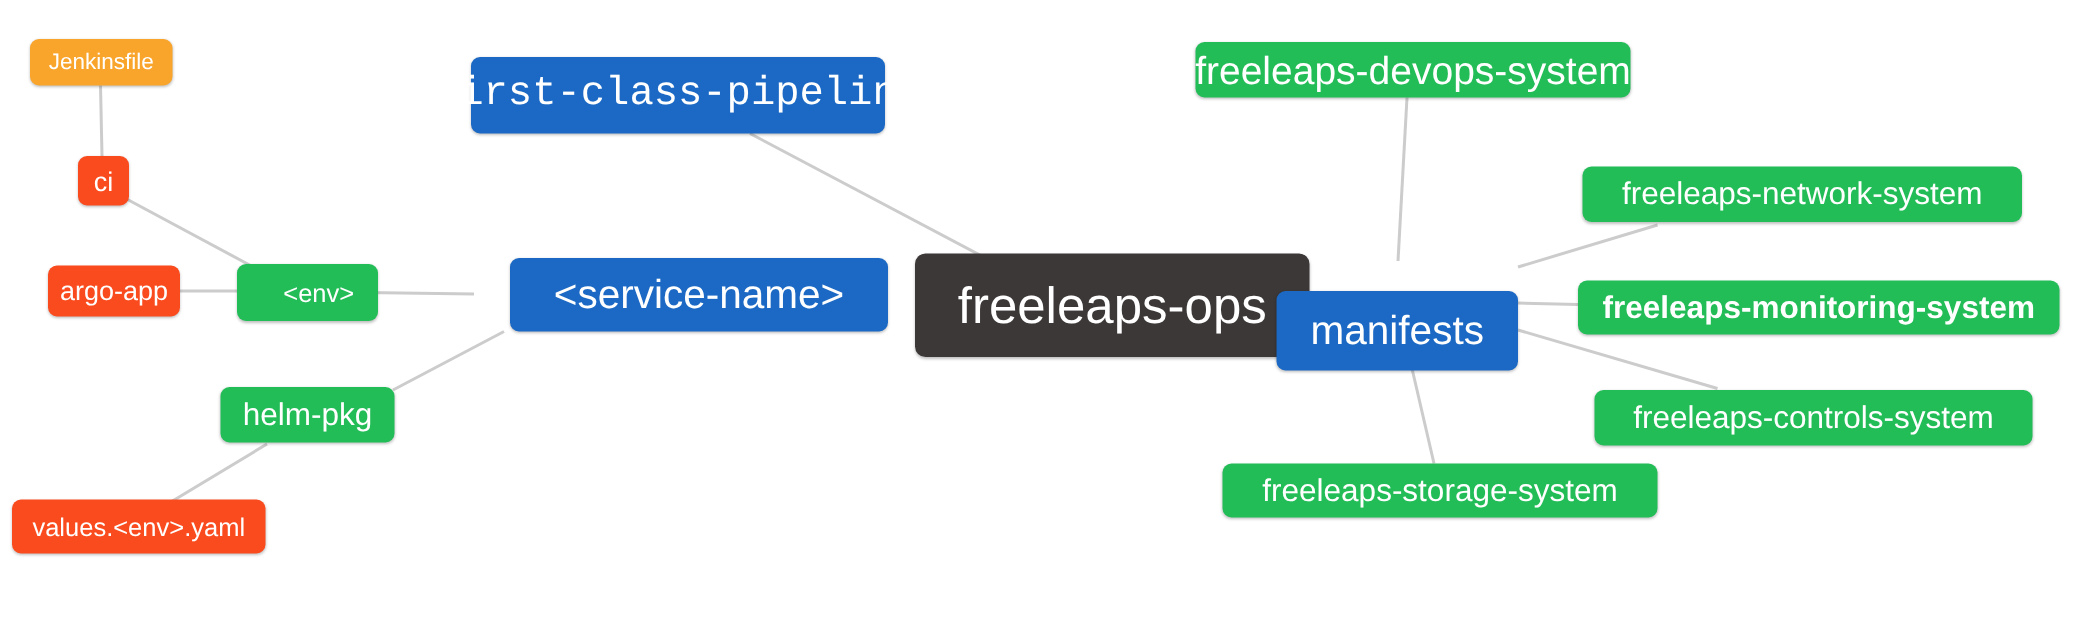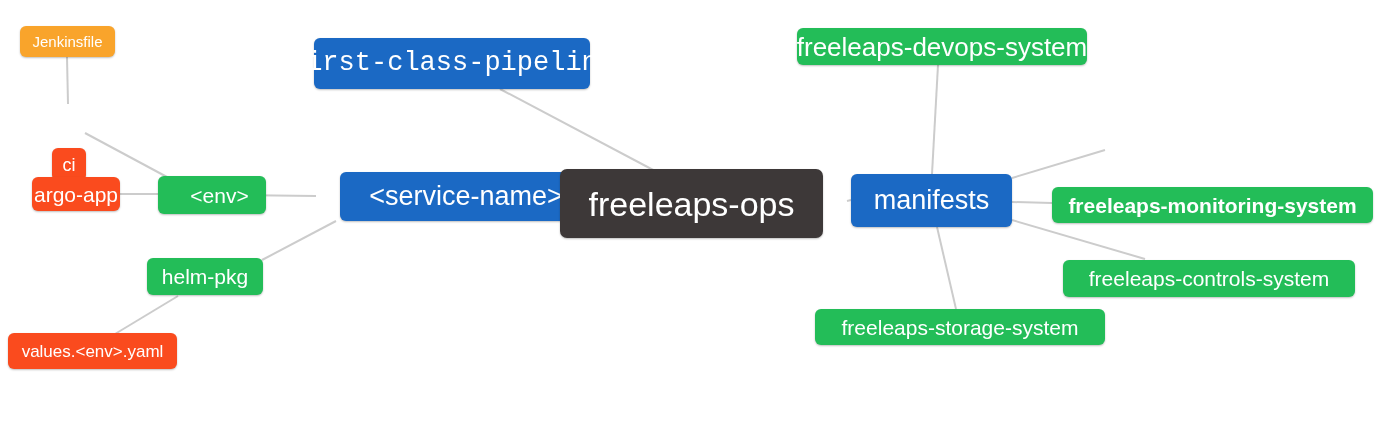--- a/index.html
+++ b/index.html
@@ -35,27 +35,27 @@
     color: #ffffff;
     border-radius: 6px;
     white-space: nowrap;
     box-shadow: 0 1px 2px rgba(0,0,0,0.25);
     cursor: default;
     line-height: 1;
   }
   
   .n-jenkinsfile   { left: 20px;   top: 26px;  width: 95px;  height: 31px; font-size: 15px; }
   .n-ci            { left: 52px;   top: 104px; width: 34px;  height: 33px; font-size: 18px; }
-  .n-argo-app      { left: 32px;   top: 177px; width: 88px;  height: 34px; font-size: 21px; }
-  .n-env           { left: 158px;  top: 176px; width: 108px;  height: 38px; font-size: 21px; padding-left: 15px; }
+  .n-argo-app      { left: 32px;   top: 177px; width: 88px;  height: 34px; font-size: 18px; }
+  .n-env           { left: 158px;  top: 176px; width: 94px;  height: 38px; font-size: 17px; padding-left: 15px; }
   .n-helm-pkg      { left: 147px;  top: 258px; width: 116px; height: 37px; font-size: 21px; }
   .n-values        { left: 8px;    top: 333px; width: 169px; height: 36px; font-size: 17px; }
   .n-fcp           { left: 314px;  top: 38px;  width: 276px; height: 51px; font-size: 27px; font-family: Liberation Mono, monospace; }
   .n-service       { left: 316px;  top: 172px; width: 252px; height: 49px; font-size: 27px; }
-  .n-ops           { left: 560px;  top: 169px; width: 263px; height: 69px; font-size: 34px; border-radius: 7px; }
+  .n-ops           { left: 610px;  top: 169px; width: 263px; height: 69px; font-size: 34px; border-radius: 7px; }
   .n-manifests     { left: 851px;  top: 174px; width: 161px; height: 53px; font-size: 27px; }
   .n-devops        { left: 797px;  top: 28px;  width: 290px; height: 37px; font-size: 26px; }
   .n-network       { left: 1055px; top: 111px; width: 293px; height: 37px; font-size: 21px; }
   .n-monitoring    { left: 1052px; top: 187px; width: 321px; height: 36px; font-size: 21px; font-weight: bold; }
   .n-controls      { left: 1063px; top: 260px; width: 292px; height: 37px; font-size: 21px; }
   .n-storage       { left: 815px;  top: 309px; width: 290px; height: 36px; font-size: 21px; }
 </style>
 </head>
 <body>
 
@@ -72,27 +72,28 @@
     <line x1="568" y1="197" x2="584" y2="200" stroke="#cccccc"></line>
     <line x1="847" y1="201" x2="851" y2="200" stroke="#cccccc"></line>
     <line x1="932" y1="174" x2="938" y2="65" stroke="#cccccc"></line>
     <line x1="1012" y1="178" x2="1105" y2="150" stroke="#cccccc"></line>
     <line x1="1012" y1="202" x2="1052" y2="203" stroke="#cccccc"></line>
     <line x1="1012" y1="220" x2="1145" y2="259" stroke="#cccccc"></line>
     <line x1="937" y1="227" x2="956" y2="309" stroke="#cccccc"></line>
   </svg>
 
   <div class="node n-jenkinsfile" style="background: rgb(249, 164, 43);">Jenkinsfile</div>
-  <div class="node n-ci" style="background: rgb(250, 75, 30); margin-top: 44px;">ci</div>
+  <div class="node n-ci" style="background: rgb(250, 75, 30);">ci</div>
   <div class="node n-argo-app" style="background: rgb(250, 75, 30);">argo-app</div>
   <div class="node n-env" style="background: rgb(35, 189, 88);">&lt;env&gt;</div>
   <div class="node n-values" style="background: rgb(250, 75, 30);">values.&lt;env&gt;.yaml</div>
   <div class="node n-helm-pkg" style="background: rgb(35, 189, 88);">helm-pkg</div>
   <div class="node n-fcp" style="background: rgb(27, 105, 196);">first-class-pipeline</div>
   <div class="node n-service" style="background: rgb(27, 105, 196); margin-left: 24px;">&lt;service-name&gt;</div>
   <div class="node n-ops" style="background: rgb(61, 56, 56);">freeleaps-ops</div>
-  <div class="node n-manifests" style="background: rgb(27, 105, 196);">manifests</div>
+  <div class="node n-manifests" style="background: rgb(27, 105, 196); margin-top: 20px;">manifests</div>
   <div class="node n-devops" style="background: rgb(35, 189, 88);">freeleaps-devops-system</div>
+  <div class="node n-network" style="background: rgb(35, 189, 88);">freeleaps-network-system</div>
   <div class="node n-monitoring" style="background: rgb(35, 189, 88);">freeleaps-monitoring-system</div>
   <div class="node n-storage" style="background: rgb(35, 189, 88);">freeleaps-storage-system</div>
   <div class="node n-controls" style="background: rgb(35, 189, 88);">freeleaps-controls-system</div>
 
 </div>
 
 </body></html>

